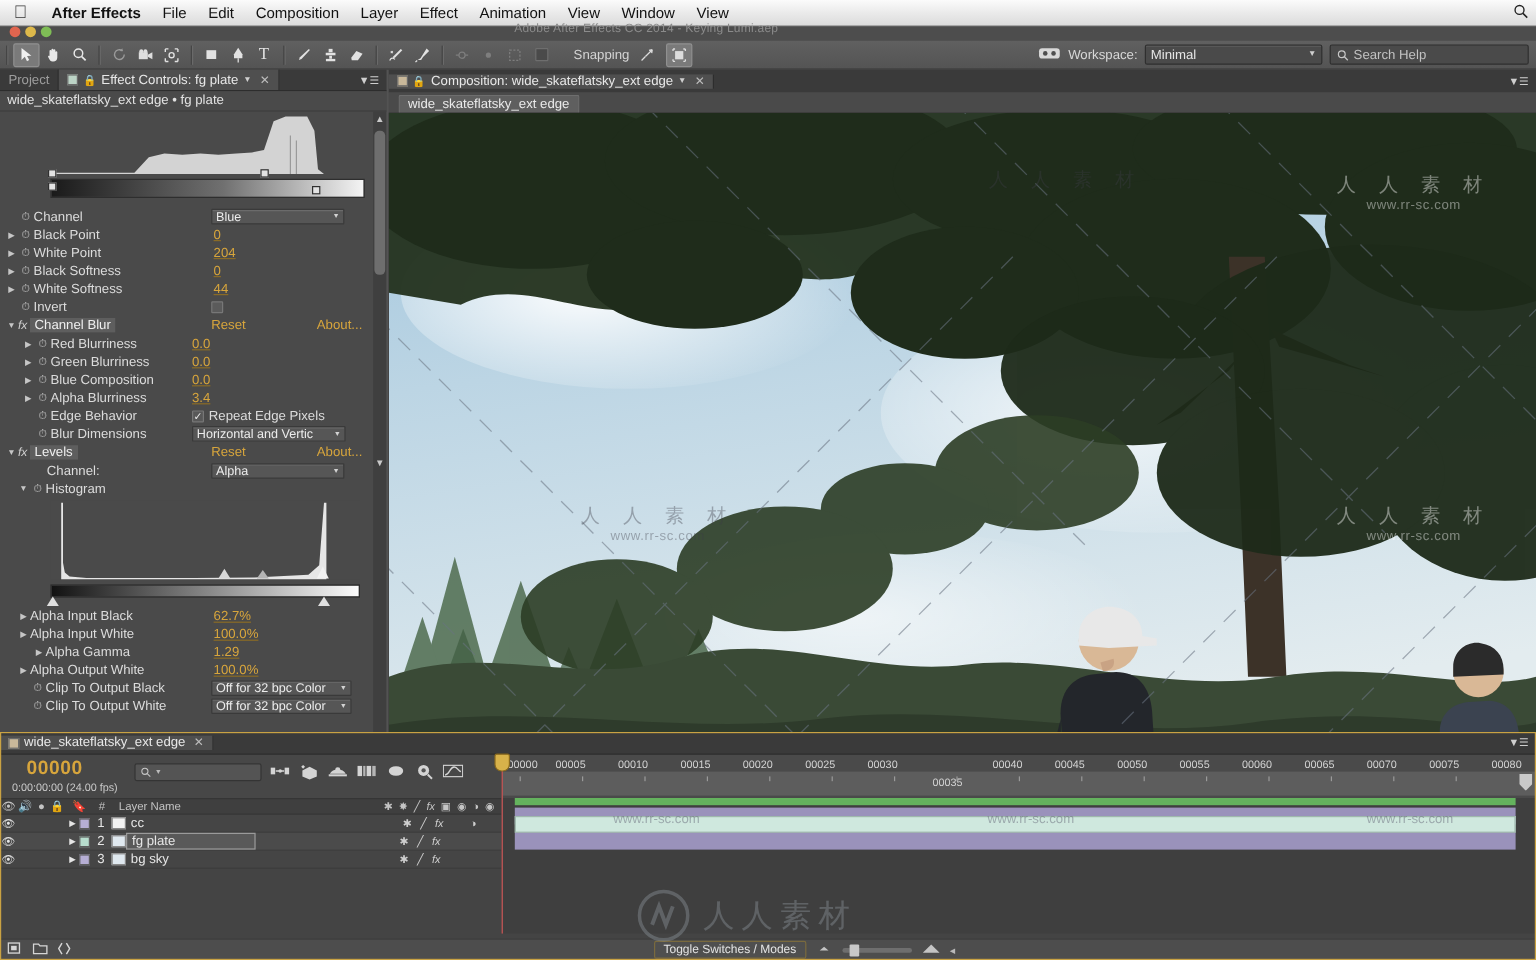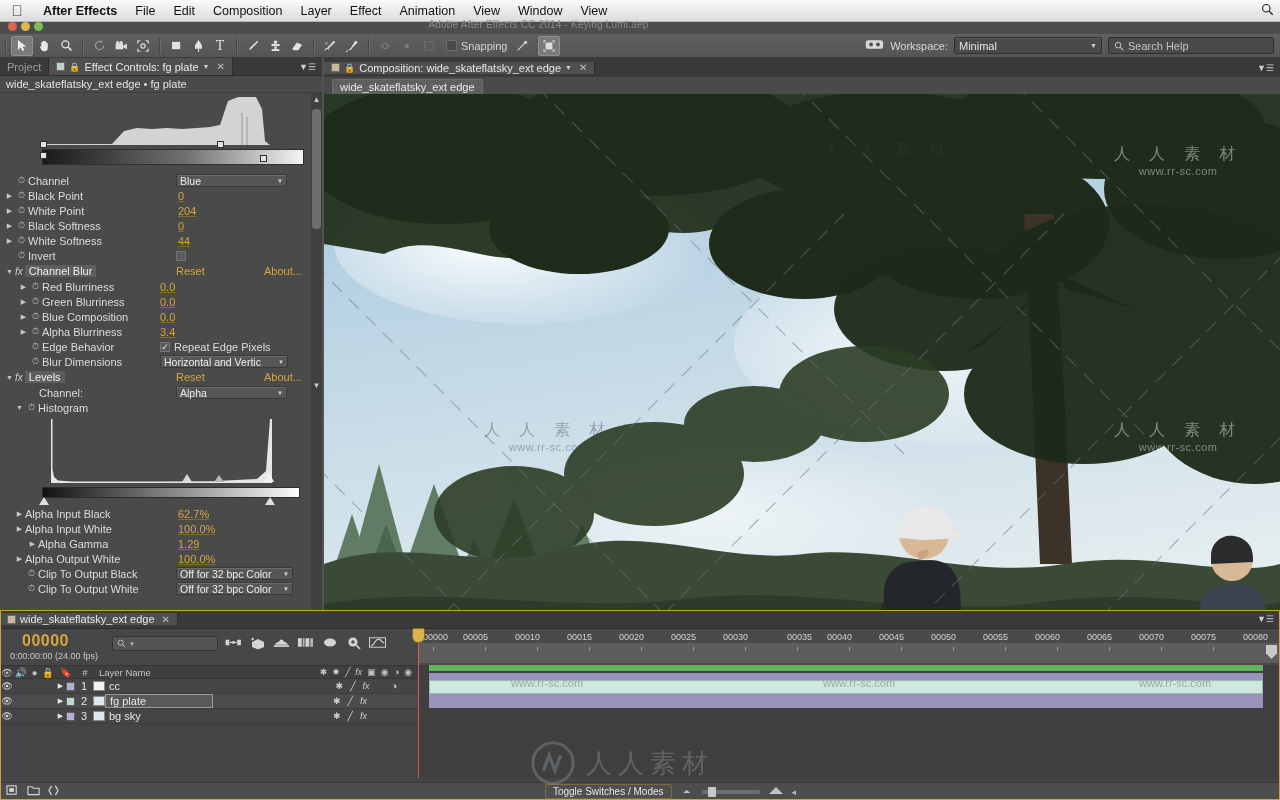--- a/index.html
+++ b/index.html
@@ -52,21 +52,21 @@
     display:flex; align-items:center;
   }
   .tsep{ width:1px; height:16px; background:#454545; margin:0 5px; box-shadow:1px 0 0 #6a6a6a; }
   .tool{
     width:22px; height:20px; display:flex; align-items:center; justify-content:center;
     color:#e2e2e2; font-size:12px; position:relative;
   }
   .tool.sel{ background:#7a7a7a; border:1px solid #909090; border-radius:2px; }
   .tool.dim{ color:#7e7e7e; }
   .tool svg{ display:block; }
-  .snapbox{ display:flex;align-items:flex-start;gap:4px;margin-left:6px; }
+  .snapbox{ display:flex;align-items:flex-start;gap:21px;margin-left:6px; }
   .chk{ width:11px;height:11px;background:#4a4a4a;border:1px solid #6e6e6e;border-radius:1px;}
   .tb-right{ margin-left:auto; display:flex; align-items:center; gap:6px; padding-right:6px;}
   .wslabel{ font-size:11px; color:#d8d8d8;}
   .wsdrop{
     width:148px;height:17px;background:#4a4a4a;border:1px solid #2f2f2f;border-radius:2px;
     display:flex;align-items:center;padding:0 4px; font-size:11px; color:#e6e6e6;
     box-shadow:inset 0 1px 0 #5d5d5d;
   }
   .wsdrop .arr{ margin-left:auto; font-size:7px; color:#cfcfcf;}
   .helpsearch{
@@ -1032,21 +1032,21 @@
 
     <div class="ruler">
       <div class="workarea" style="left:0;top:14px;width:862px;"></div>
       <span class="rtick" style="left:4px;">00000</span>
       <span class="rtick" style="left:44px;">00005</span>
       <span class="rtick" style="left:96px;">00010</span>
       <span class="rtick" style="left:148px;">00015</span>
       <span class="rtick" style="left:200px;">00020</span>
       <span class="rtick" style="left:252px;">00025</span>
       <span class="rtick" style="left:304px;">00030</span>
-      <span class="rtick" style="left:368px;">00035</span>
+      <span class="rtick" style="left:358px;margin-top:15px;">00035</span>
       <span class="rtick" style="left:408px;">00040</span>
       <span class="rtick" style="left:460px;">00045</span>
       <span class="rtick" style="left:512px;">00050</span>
       <span class="rtick" style="left:564px;">00055</span>
       <span class="rtick" style="left:616px;">00060</span>
       <span class="rtick" style="left:668px;">00065</span>
       <span class="rtick" style="left:720px;">00070</span>
       <span class="rtick" style="left:772px;">00075</span>
       <span class="rtick" style="left:824px;">00080</span>
       <div class="rmark" style="left:14px;"></div>

